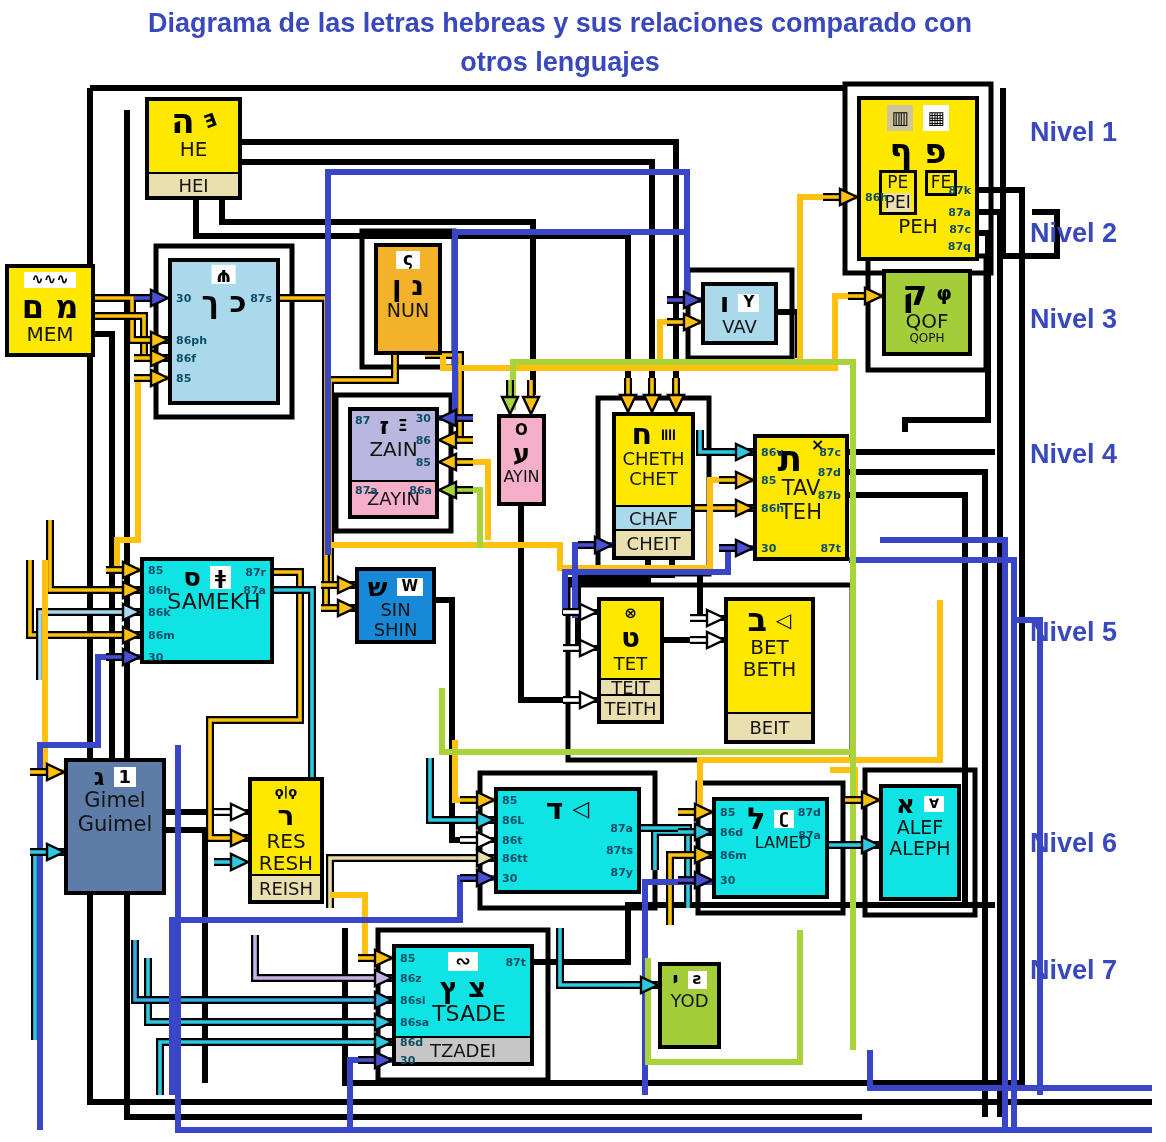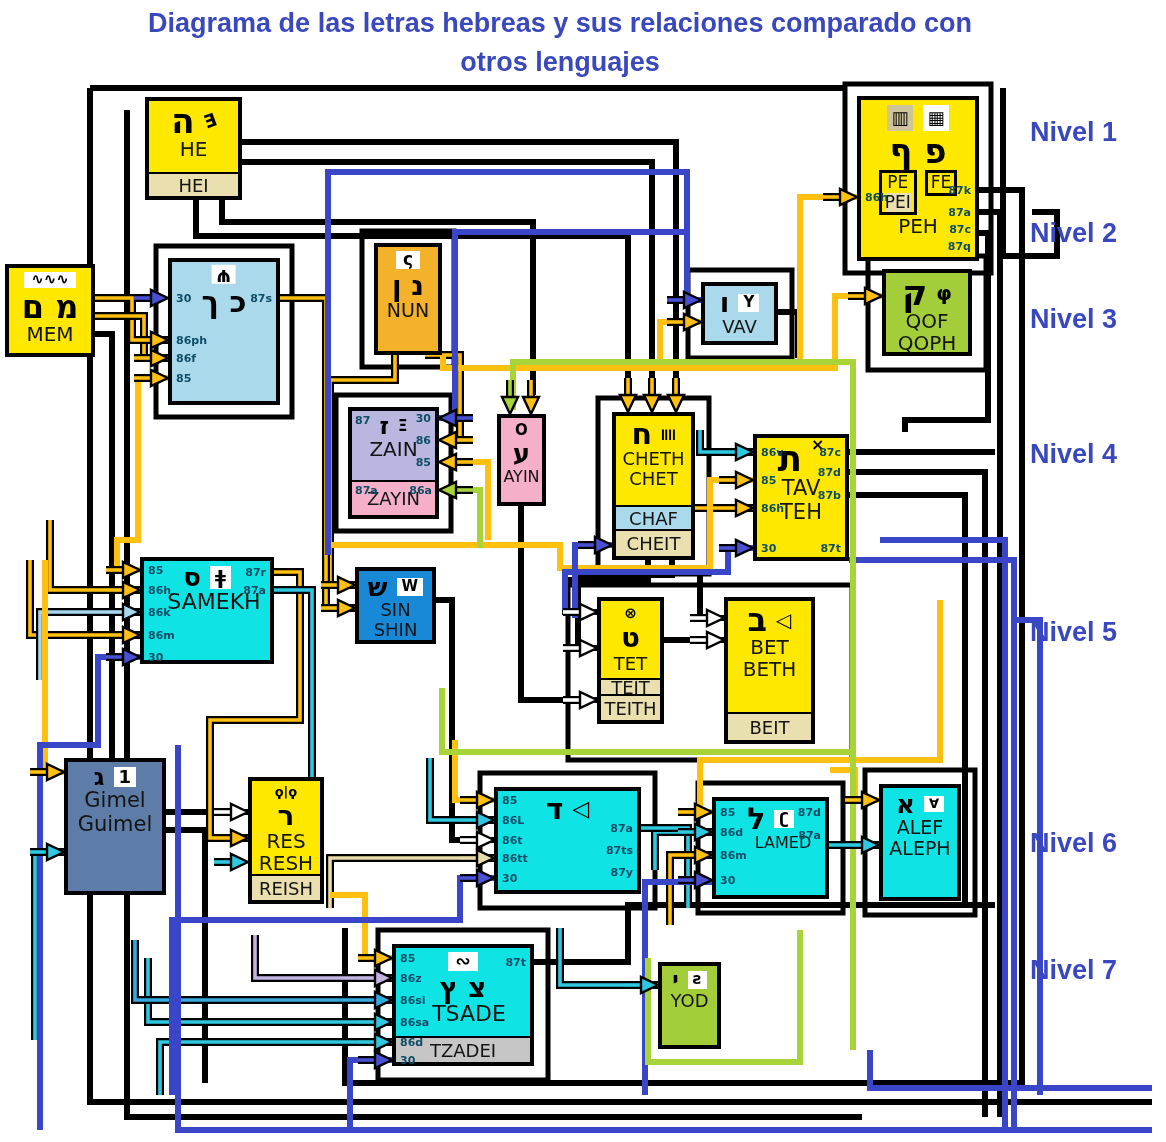--- a/index.html
+++ b/index.html
@@ -524,21 +524,21 @@
         <div class="nm" style="font-size: 18px;">VAV</div>
       </div>
     </div>
     <div class="node" style="left: 882px; top: 269px; width: 90px; height: 87px; background: rgb(163, 206, 58);">
       <div class="hrow">
         <span class="heb" style="font-size: 34px;">ק</span>
         <span class="chipp" style="font-size: 20px;">φ</span>
       </div>
       <div class="names">
         <div class="nm" style="font-size: 20px;">QOF</div>
-        <div class="nm" style="font-size: 20px;">QOPH</div>
+        <div class="nm" style="font-size: 12px;">QOPH</div>
       </div>
     </div>
     <div class="node" style="left: 348px; top: 407px; width: 91px; height: 112px; background: rgb(185, 182, 223);">
       <div class="hrow">
         <span class="heb" style="font-size: 24px;">ז</span>
         <span class="chipp" style="font-size: 15px;">Ξ</span>
       </div>
       <div class="names">
         <div class="nm" style="font-size: 20px;">ZAIN</div>
       </div>

